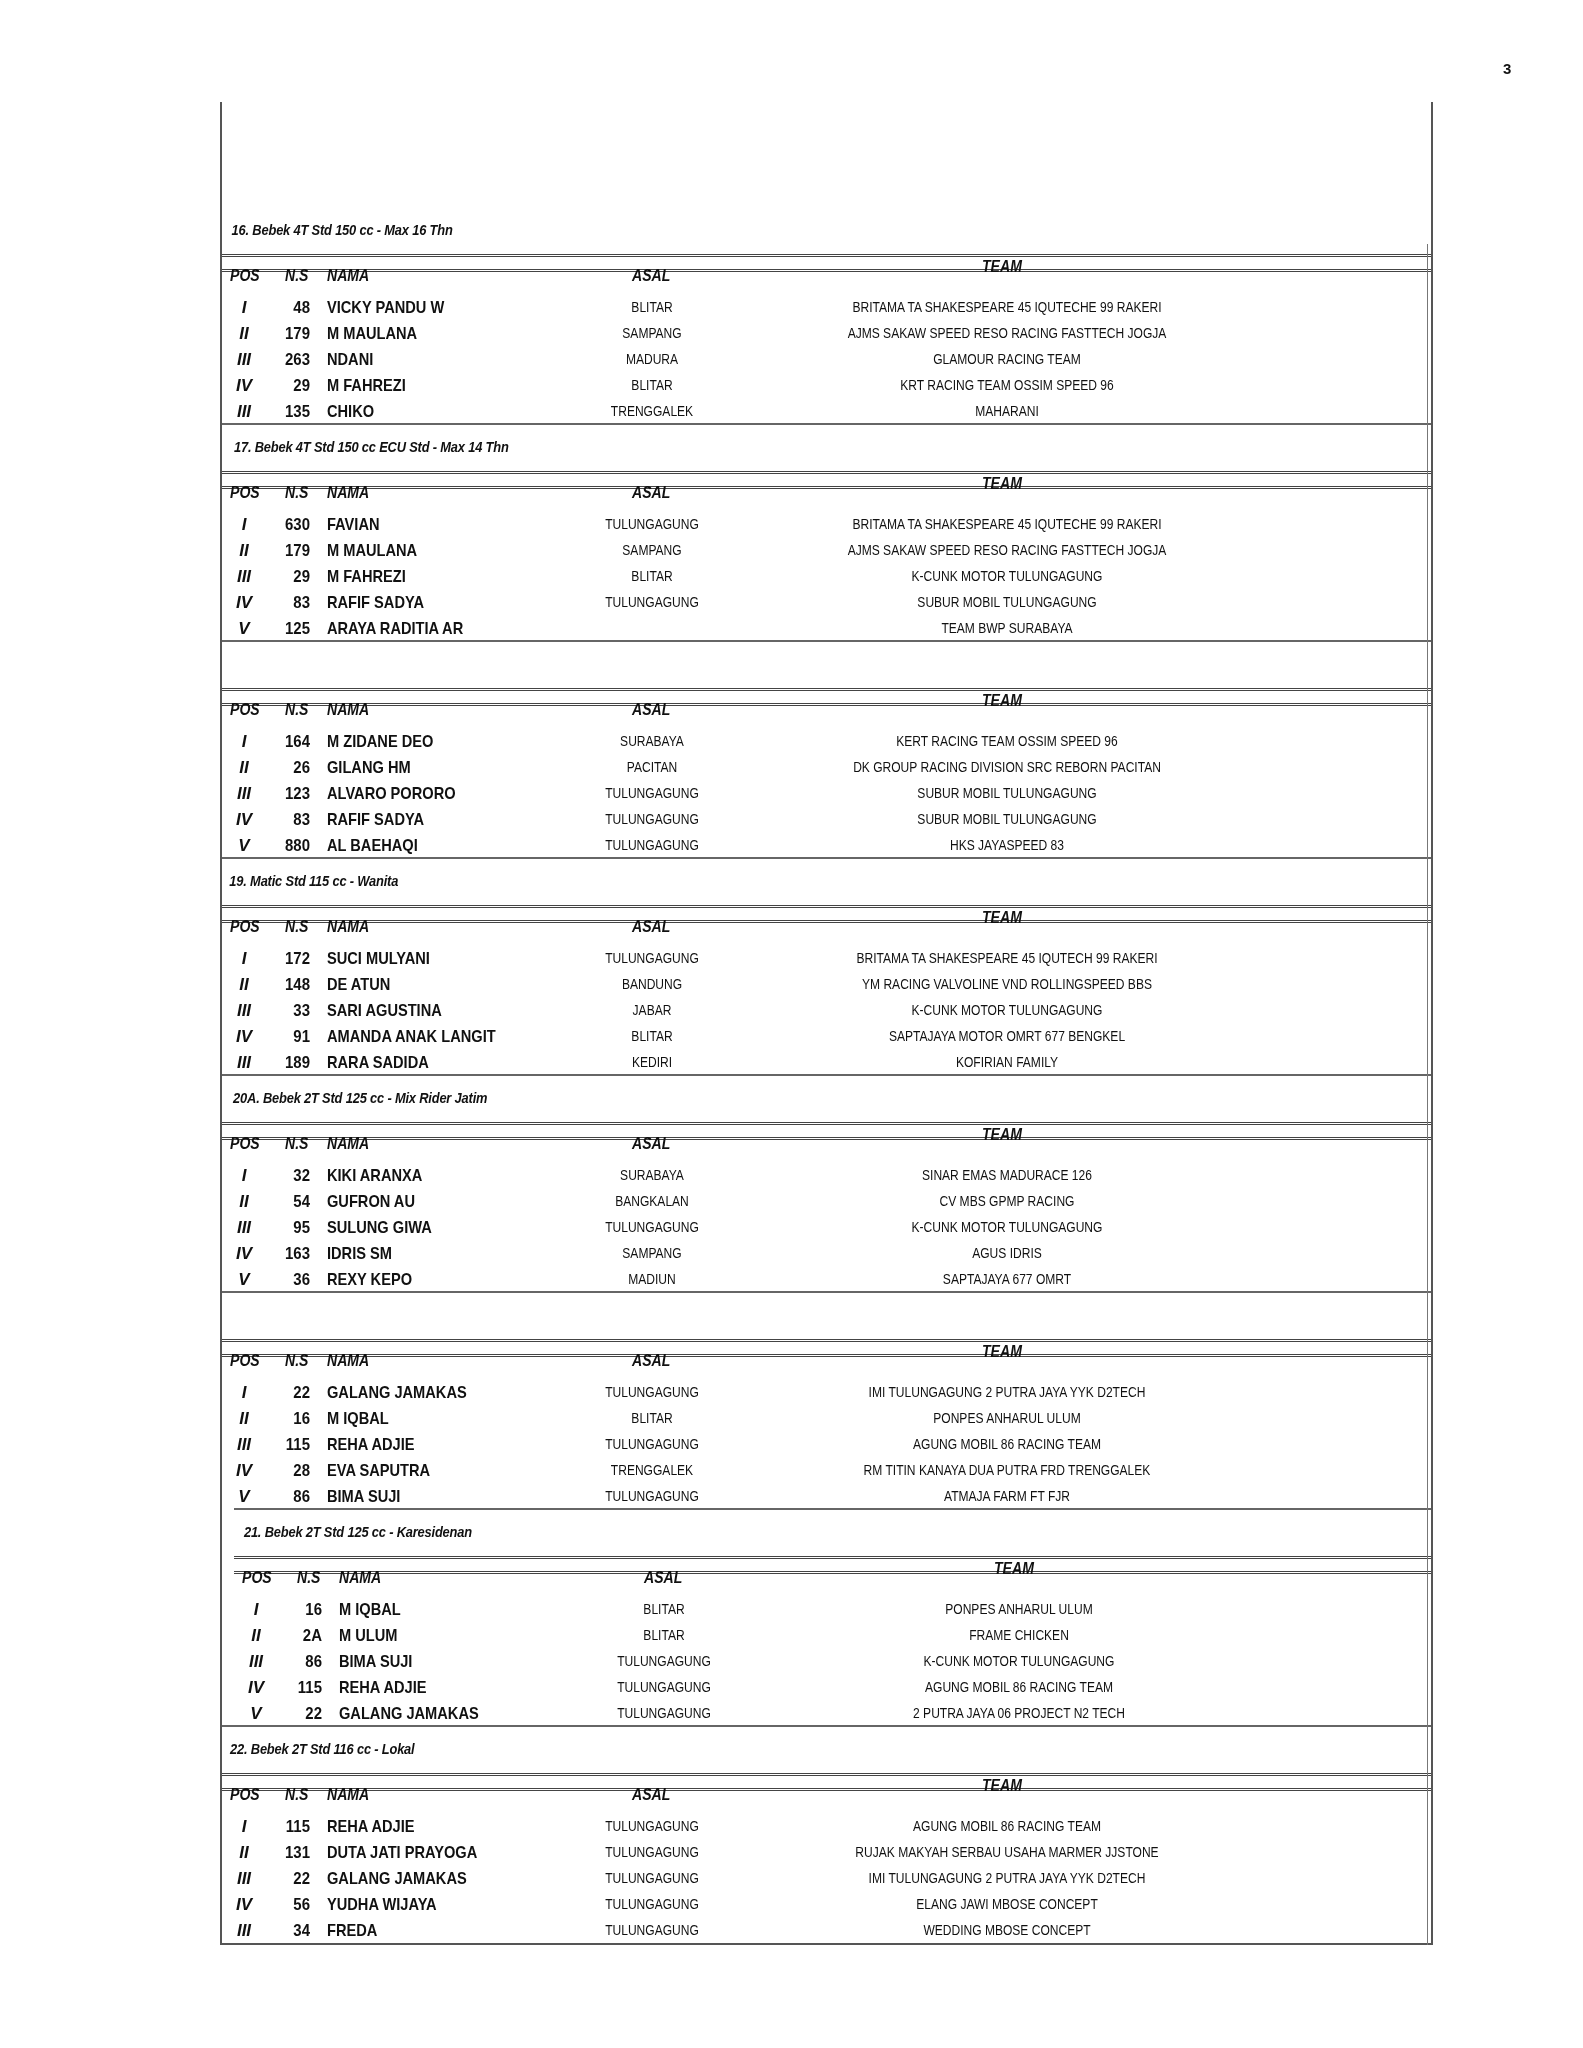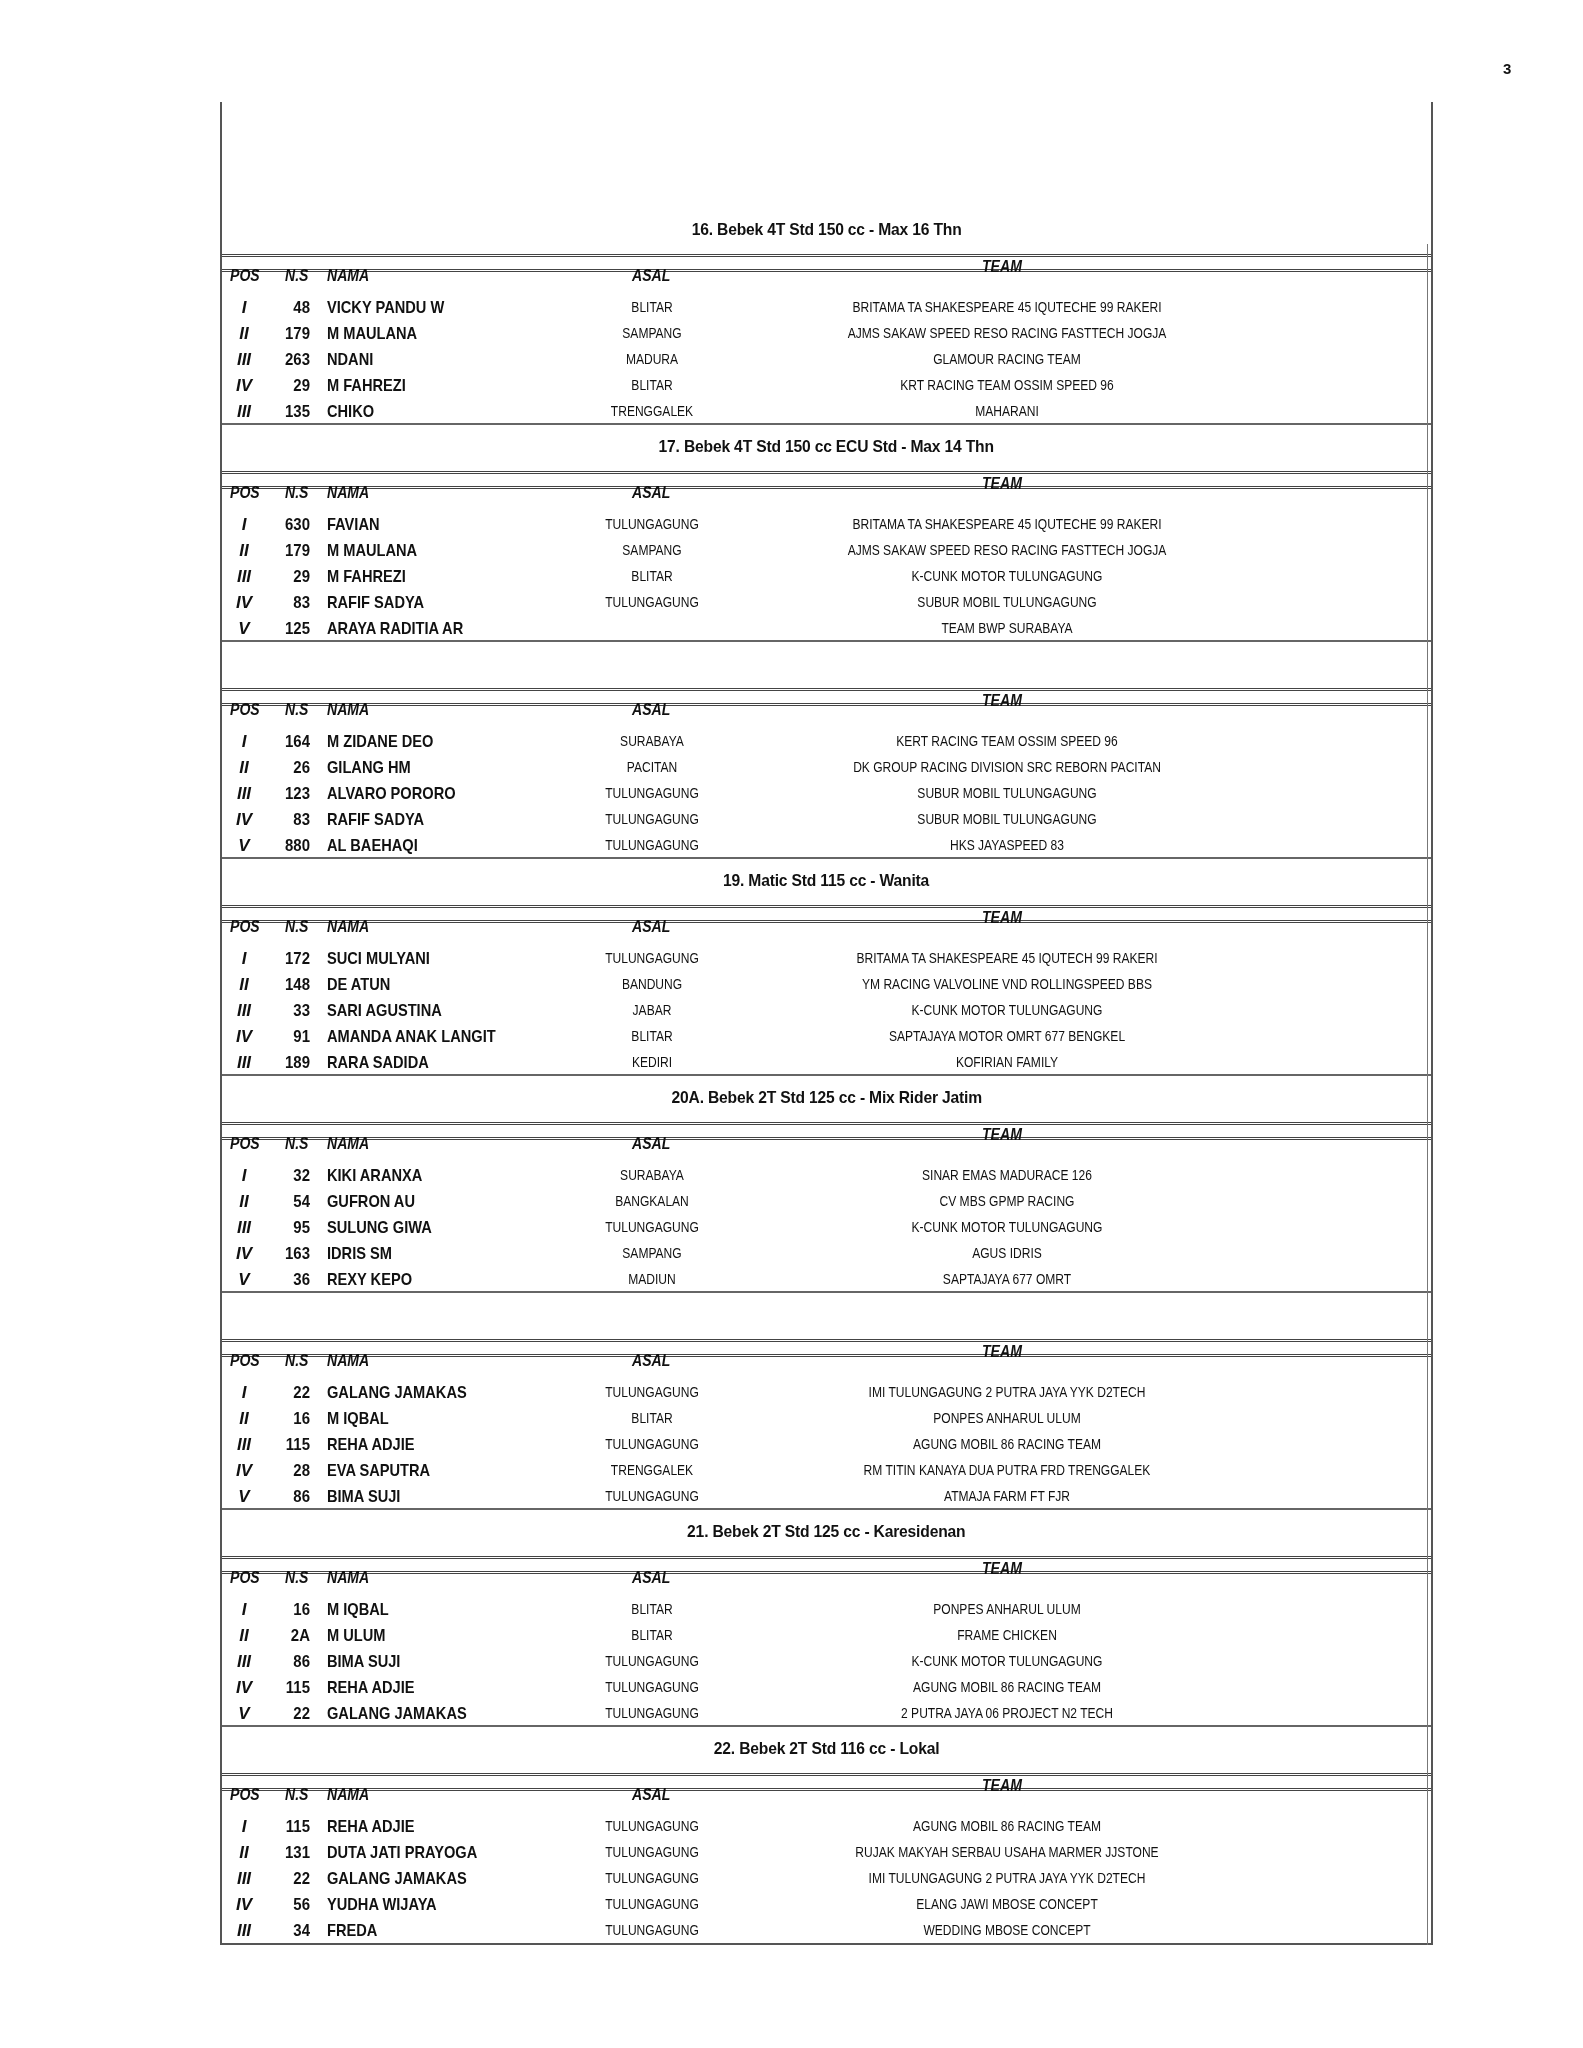--- a/index.html
+++ b/index.html
@@ -4,21 +4,21 @@
 <style>
   html, body { margin: 0; padding: 0; background: #ffffff; }
   body { width: 1583px; height: 2048px; position: relative; overflow: hidden; font-family: "Liberation Sans", sans-serif; color: #111; }
   .page-number { position: absolute; left: 1503px; top: 60px; font-size: 15px; font-weight: bold; }
   .frame { position: absolute; left: 220px; top: 102px; width: 1213px; height: 1843px; border-left: 2px solid #555; border-right: 2px solid #555; box-sizing: border-box; }
   .frame::after { content: ""; position: absolute; right: 3px; top: 142px; bottom: 0; border-right: 1px solid #777; }
   .doc-header { position: absolute; left: 0; right: 0; top: 0; height: 104px; text-align: center; }
   .doc-header div { font-family: "DejaVu Sans", sans-serif; font-weight: bold; font-size: 17px; letter-spacing: -0.3px; height: 28px; line-height: 28px; transform: scaleX(0.9); }
   .doc-header .l1 { margin-top: 2px; }
   .section { position: absolute; left: 0; right: 0; height: 218px; }
-  .sec-title { position: absolute; left: 0; right: 0; top: 0; height: 48px; text-align: center; font-weight: bold; font-size: 17px; line-height: 48px; letter-spacing: -0.2px; }
+  .sec-title { position: absolute; left: 0; right: 0; top: 0; height: 48px; text-align: left; font-style: italic; font-weight: bold; font-size: 14px; line-height: 48px; letter-spacing: -0.2px; }
   .sec-title span { display: inline-block; transform: scaleX(0.92); }
   .sec-line-top { position: absolute; left: 0; right: 0; top: 0; border-top: 2px solid #666; }
   .head-row { position: absolute; left: 0; right: 0; top: 48px; height: 18px; border-top: 3px double #444; border-bottom: 3px double #444; box-sizing: border-box; }
   .head-row span { position: absolute; font-style: italic; font-weight: bold; font-size: 16px; transform: scaleX(0.88); transform-origin: left center; }
   .h-pos { left: 8px; top: 10px; }
   .h-ns { left: 63px; top: 10px; }
   .h-nama { left: 105px; top: 10px; }
   .h-asal { left: 410px; top: 10px; }
   .h-team { left: 760px; top: 1px; }
   .rows { position: absolute; left: 0; right: 0; top: 82px; }
@@ -316,21 +316,21 @@
           </div>
           <div class="row">
             <span class="c-pos">V</span>
             <span class="c-ns">86</span>
             <span class="c-nama">BIMA SUJI</span>
             <span class="c-asal">TULUNGAGUNG</span>
             <span class="c-team">ATMAJA FARM FT FJR</span>
           </div>
         </div>
       </div>
-      <div class="section" style="top: 1406px;">
+      <div class="section" style="top: 1406px; margin-left: 12px;">
         <div class="sec-line-top"></div>
         <div class="sec-title"><span>21. Bebek 2T Std 125 cc - Karesidenan</span></div>
         <div class="head-row">
           <span class="h-pos">POS</span>
           <span class="h-ns">N.S</span>
           <span class="h-nama">NAMA</span>
           <span class="h-asal">ASAL</span>
           <span class="h-team">TEAM</span>
         </div>
         <div class="rows">

